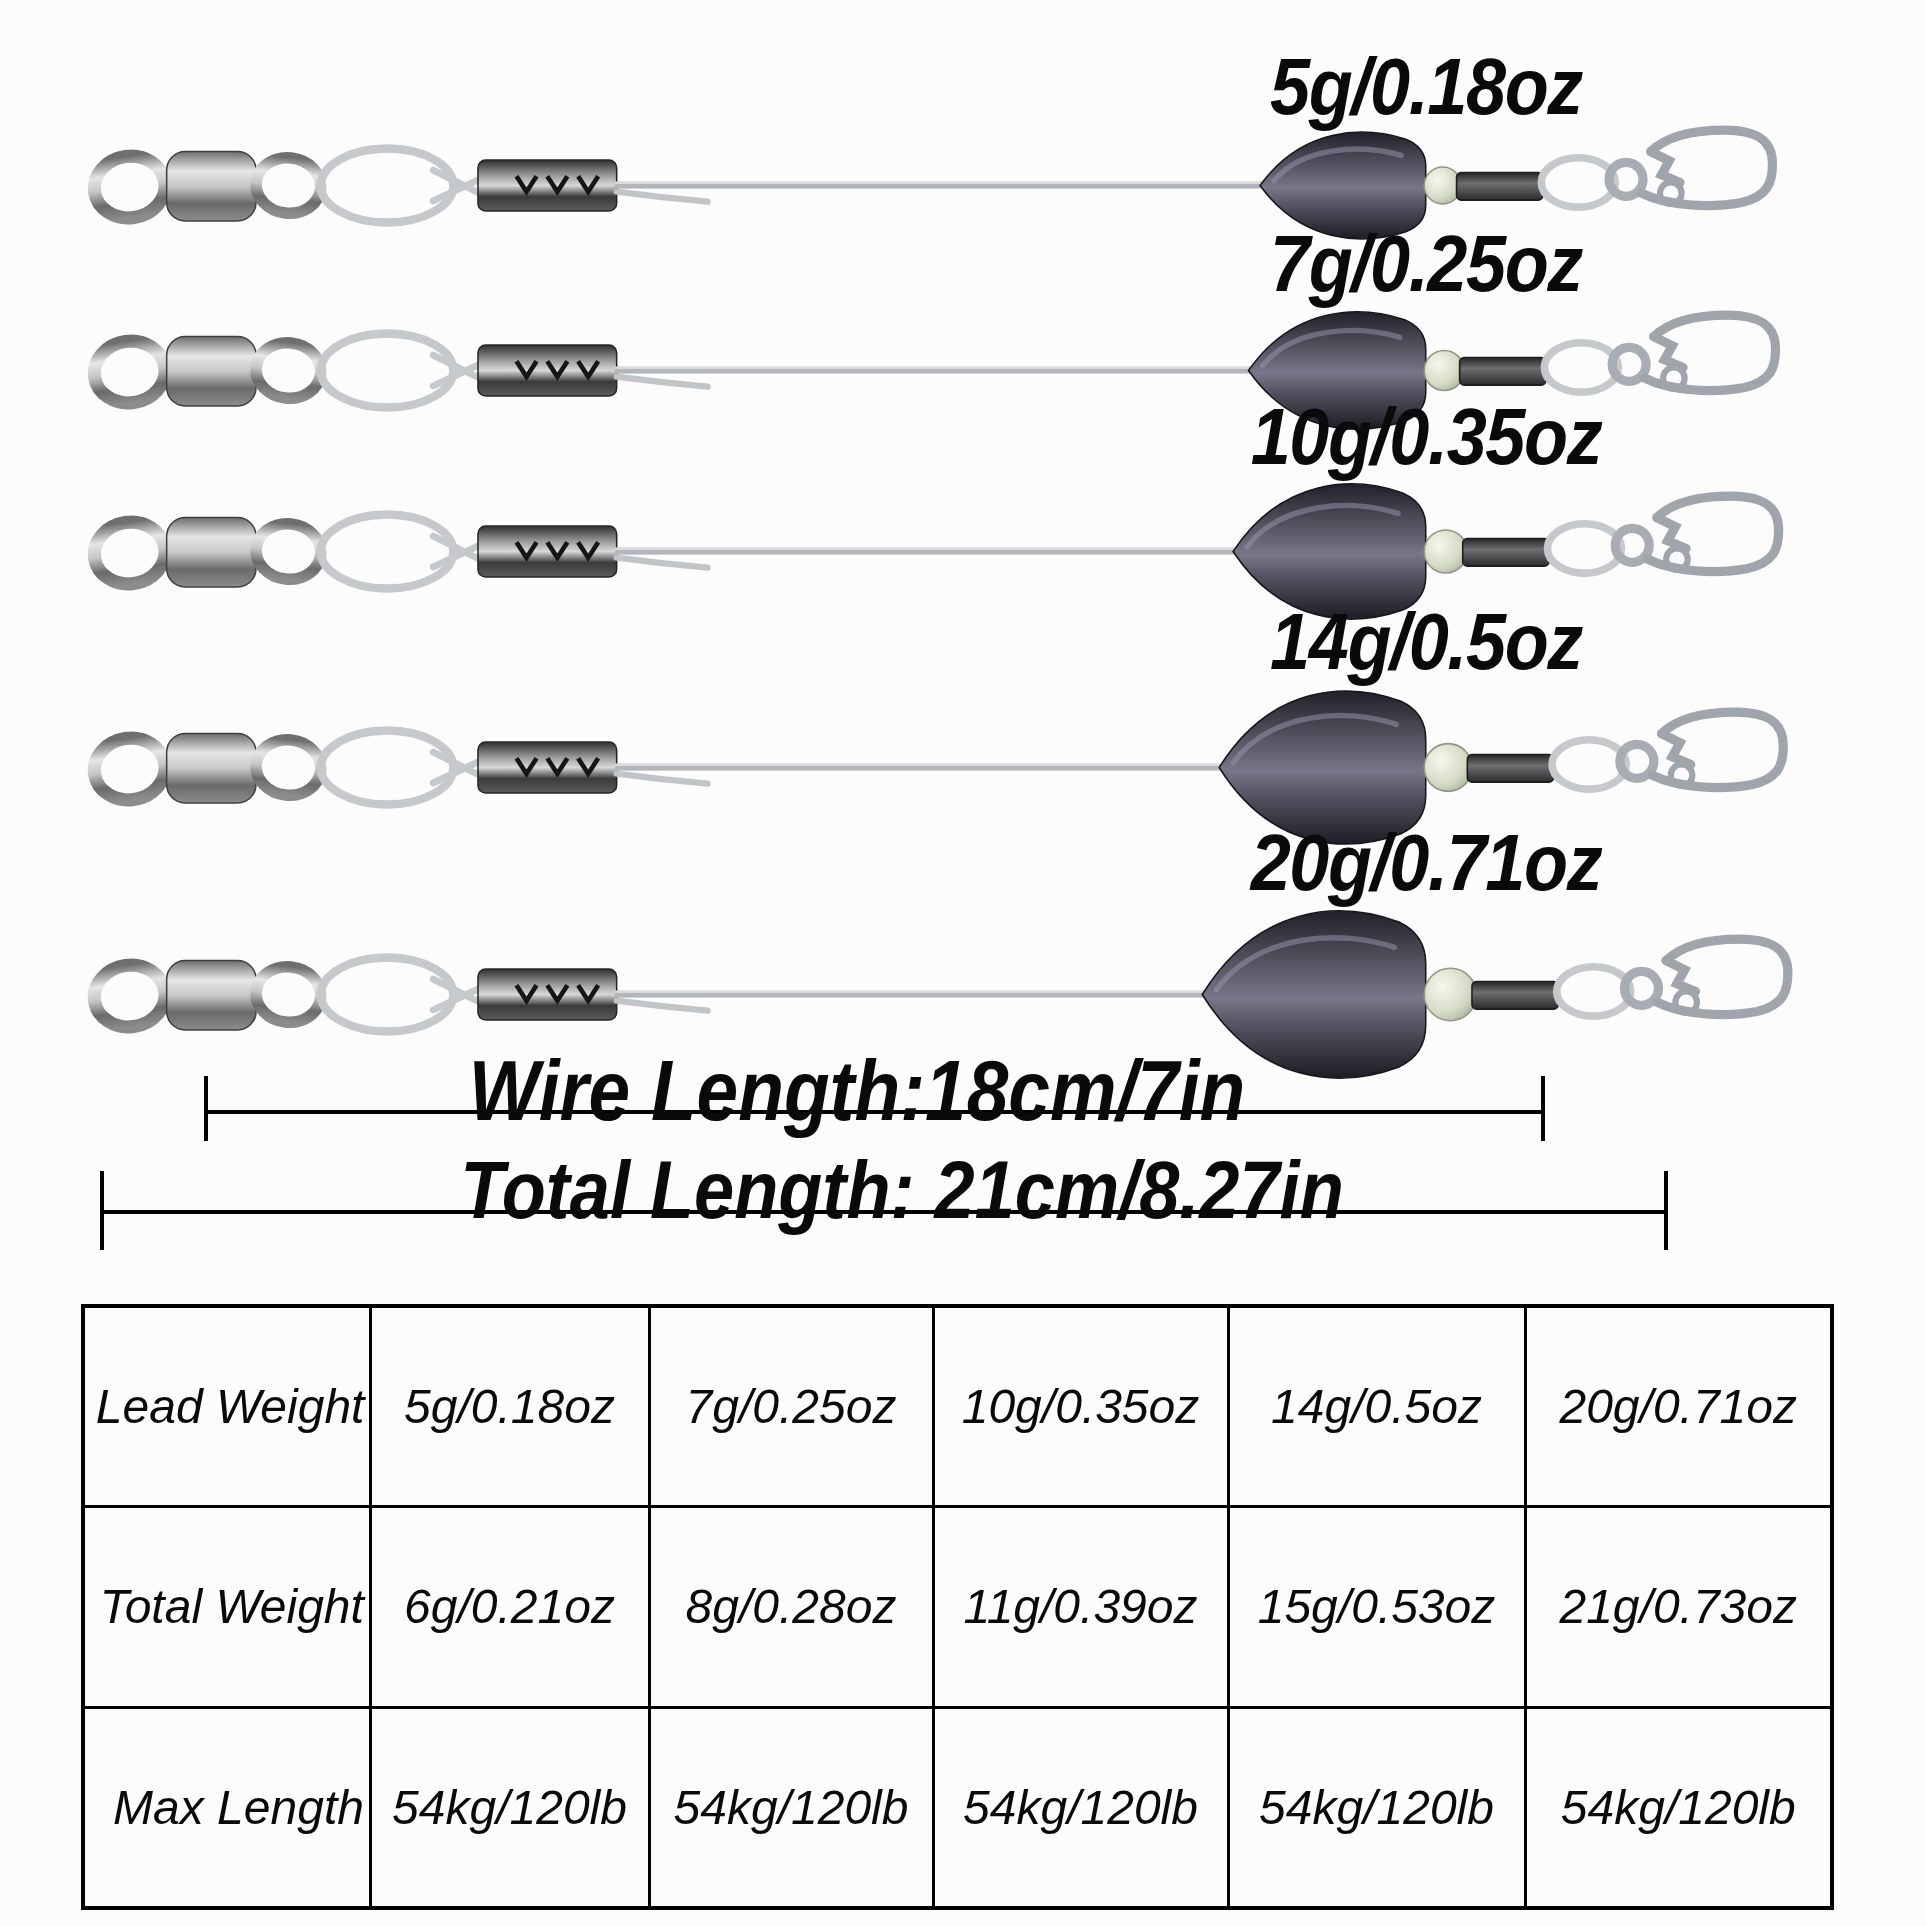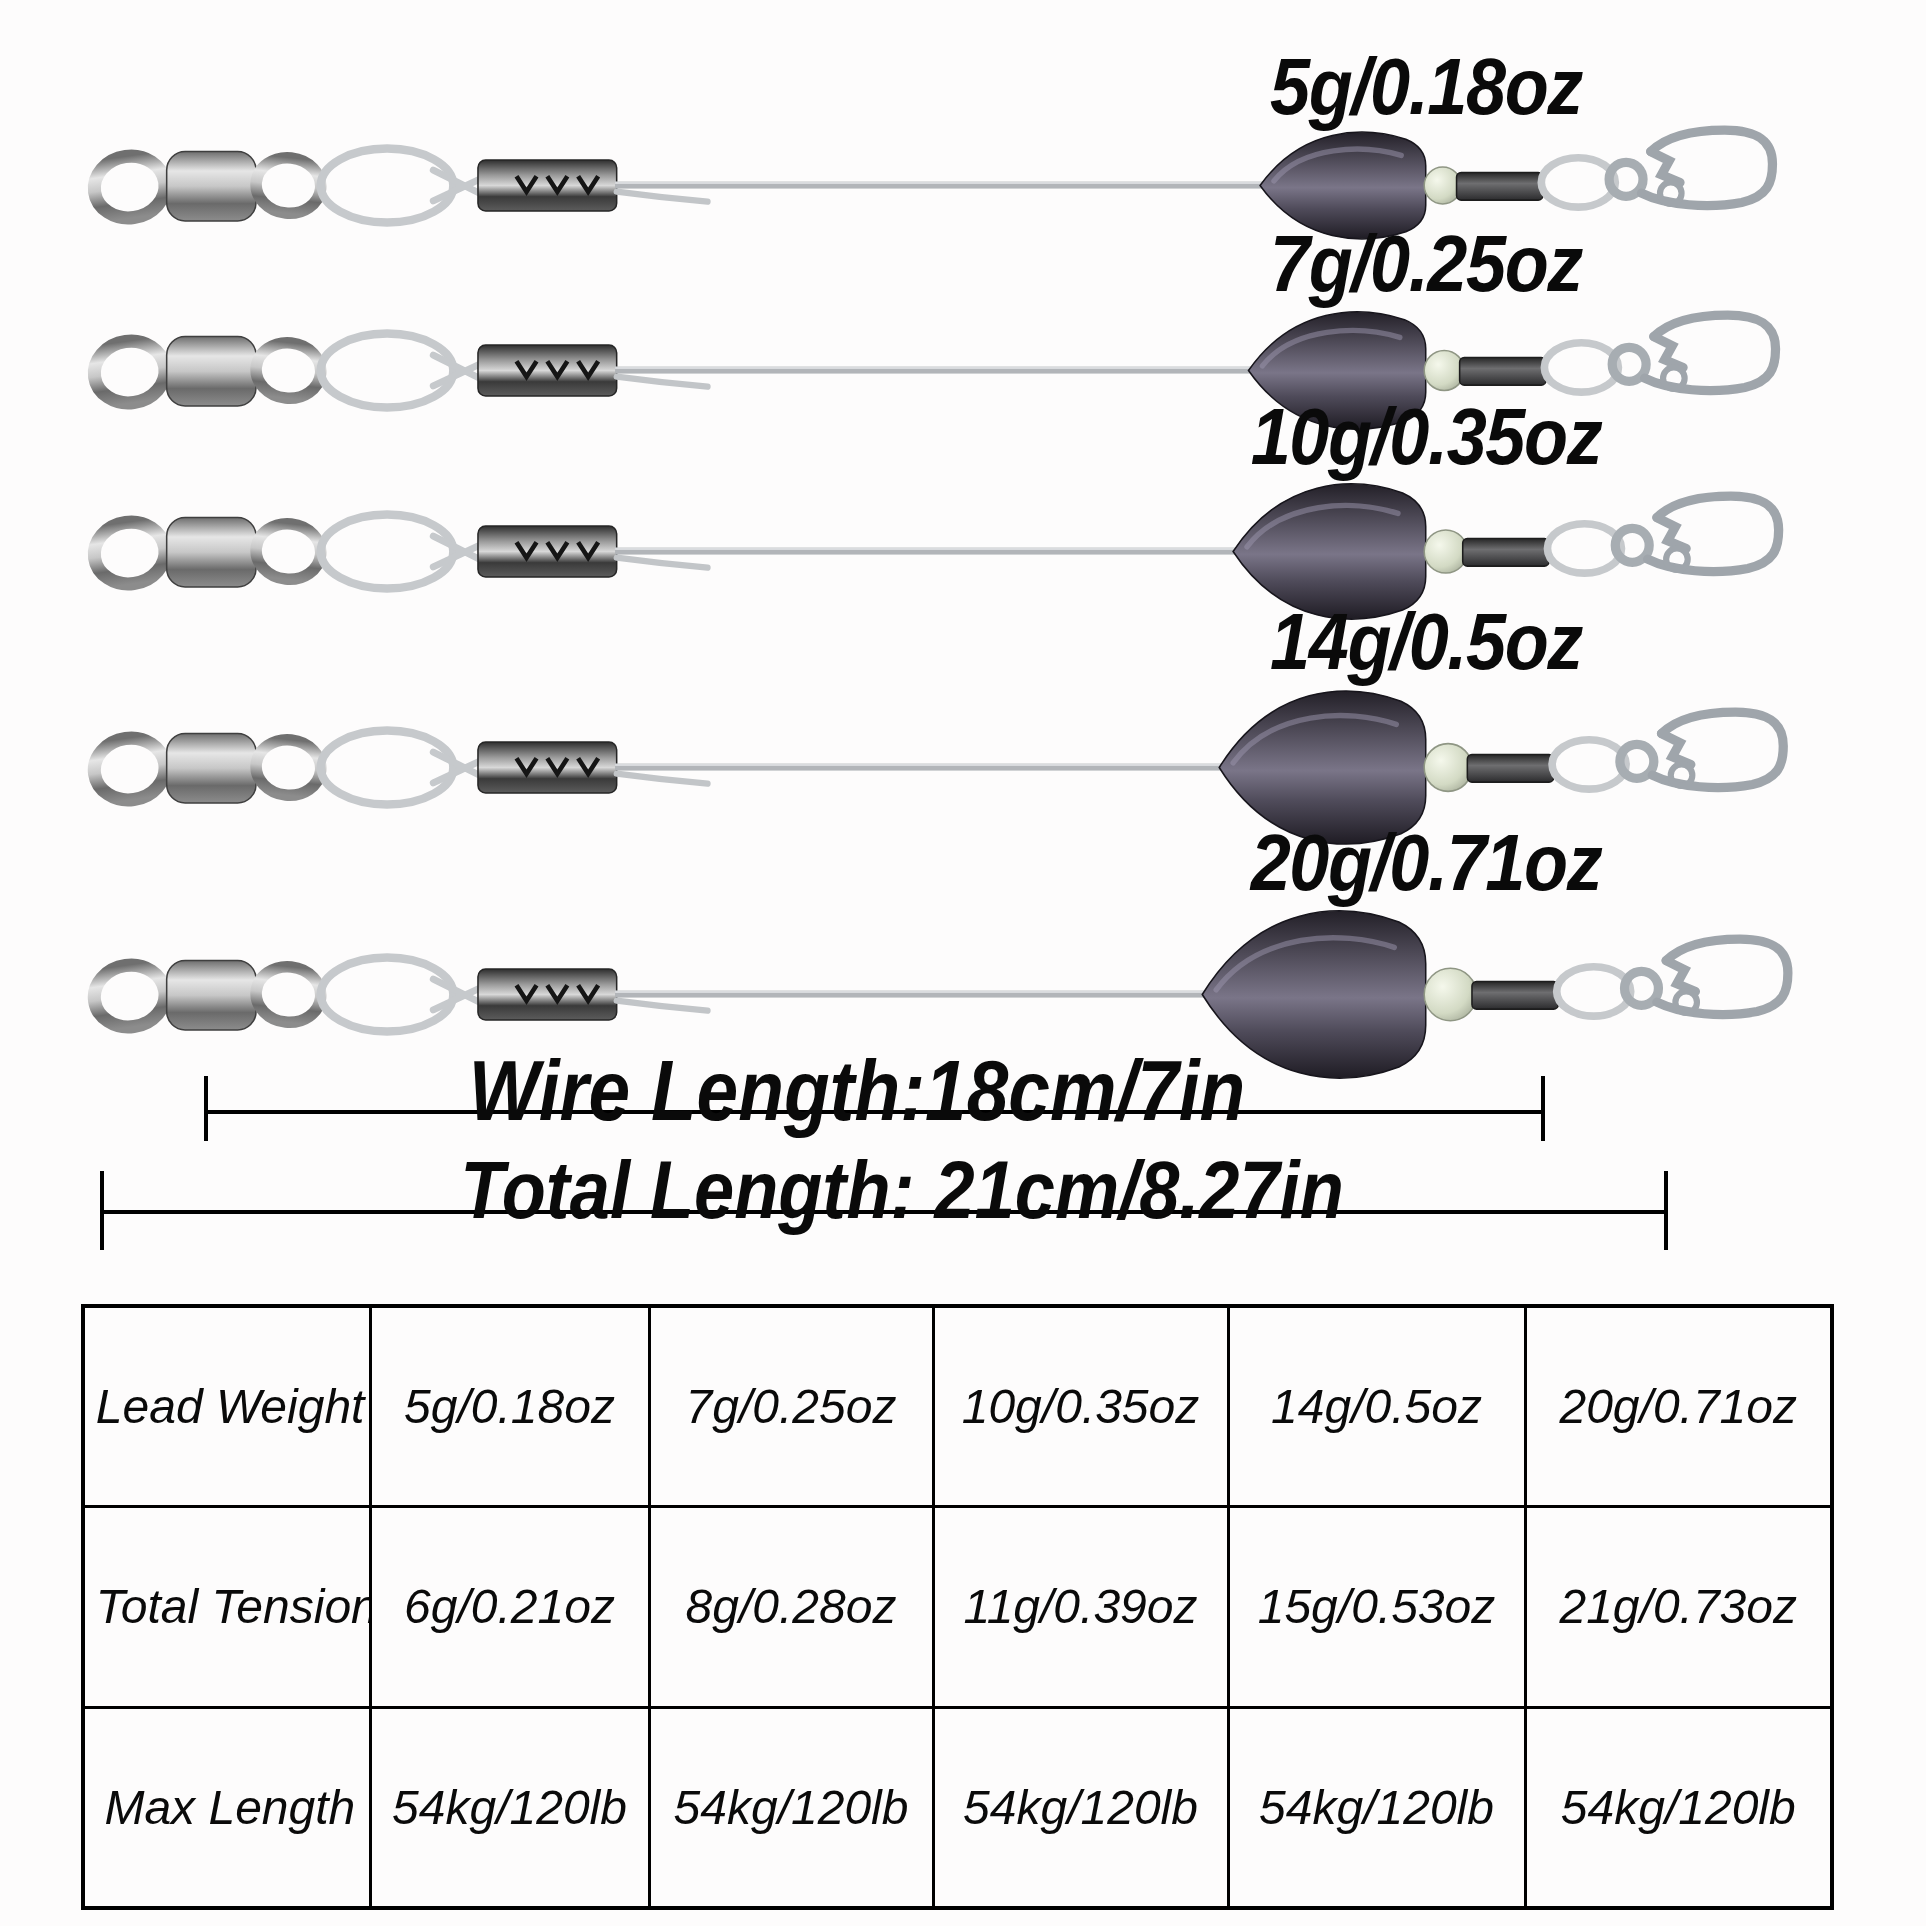--- a/index.html
+++ b/index.html
@@ -41,21 +41,21 @@
   
   #spec-table-wrap{position:absolute;left:81px;top:1296px;width:1750px;height:606px;}
   #spec-table{
     width:100%;height:100%;border-collapse:collapse;table-layout:fixed;
     border:4.6px solid var(--line);font-style:italic;font-size:48px;color:var(--ink);
   }
   #spec-table td{
     border:3.1px solid var(--line);text-align:center;vertical-align:middle;
     padding:0 4.6px;white-space:nowrap;overflow:hidden;
   }
-  #spec-table td.rowlabel{text-align:center;padding-left:10.8px;}
+  #spec-table td.rowlabel{text-align:right;padding-left:10.8px;}
   #spec-table tr{height:25%;}
 </style>
 </head>
 <body>
 
 <div id="page">
 
   <div class="rig" style="top:54px">
     <div class="rig-art">
         <svg viewBox="0 0 2240 320" width="1726" height="247">
@@ -387,21 +387,21 @@
       <tbody>
         <tr>
           <td class="rowlabel">Lead Weight</td>
           <td>5g/0.18oz</td>
           <td>7g/0.25oz</td>
           <td>10g/0.35oz</td>
           <td>14g/0.5oz</td>
           <td>20g/0.71oz</td>
         </tr>
         <tr>
-          <td class="rowlabel">Total Tension</td>
+          <td class="rowlabel">Total Weight</td>
           <td>6g/0.21oz</td>
           <td>8g/0.28oz</td>
           <td>11g/0.39oz</td>
           <td>15g/0.53oz</td>
           <td>21g/0.73oz</td>
         </tr>
         <tr>
           <td class="rowlabel">Max Length</td>
           <td>54kg/120lb</td>
           <td>54kg/120lb</td>

